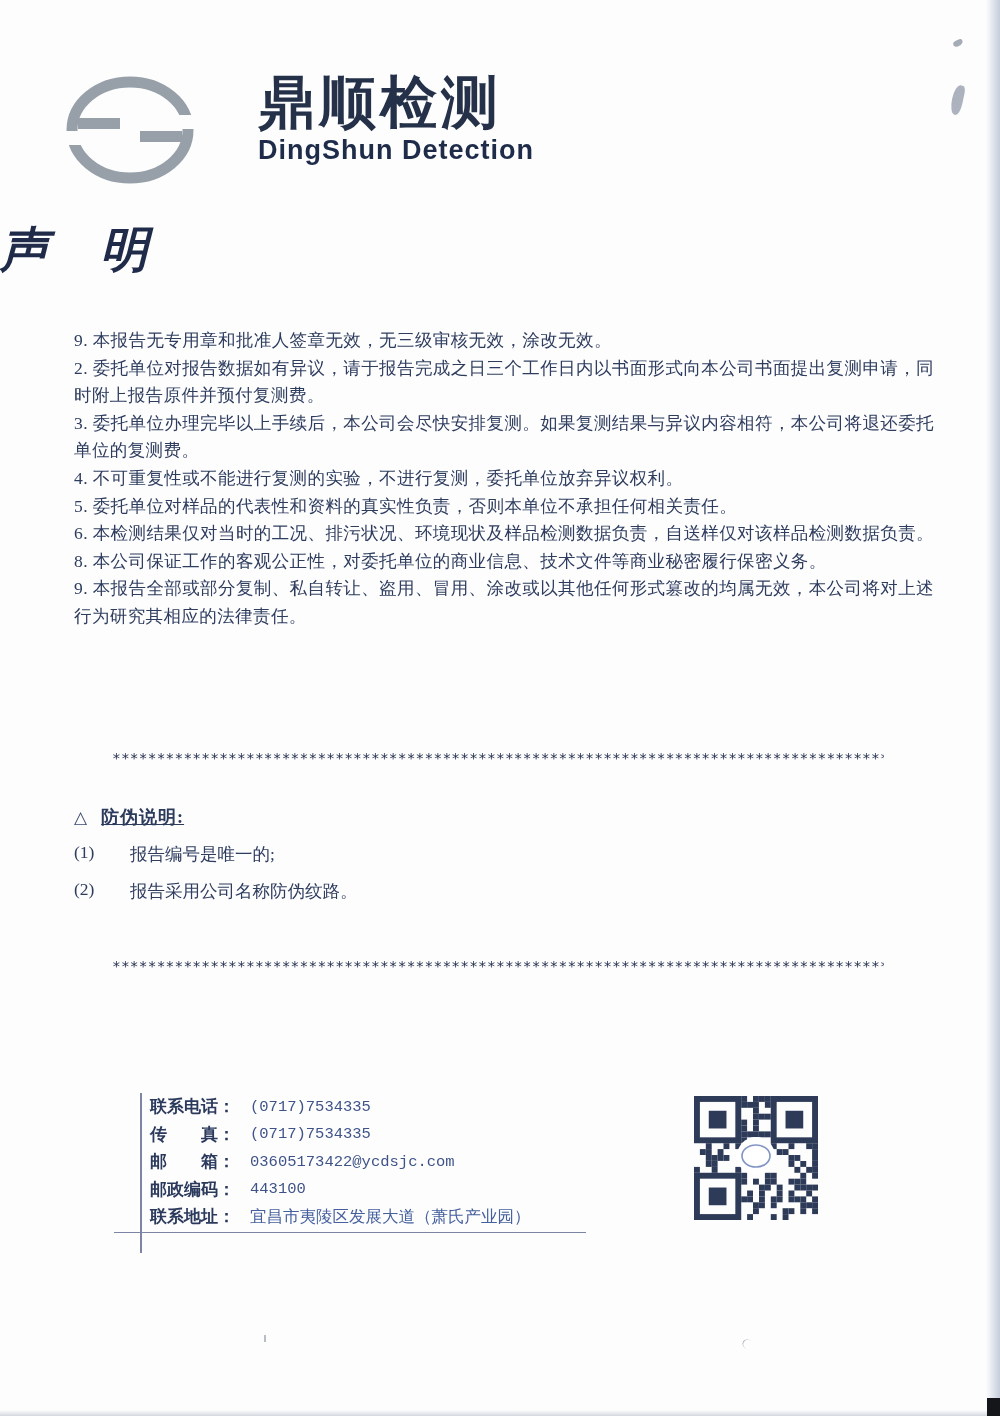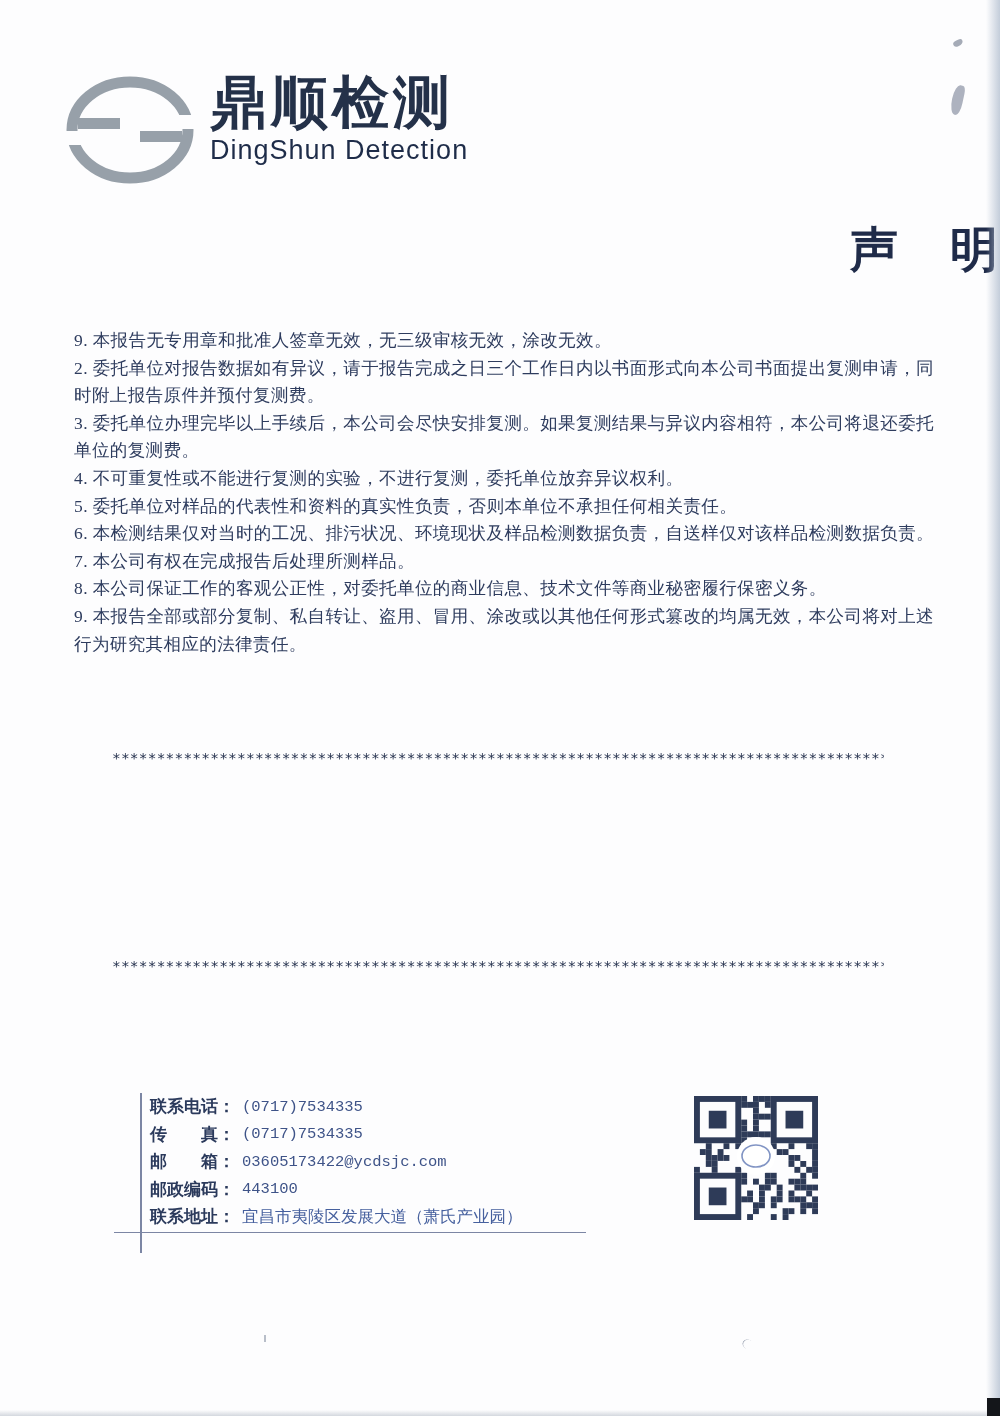--- a/index.html
+++ b/index.html
@@ -4,35 +4,35 @@
 <style>
   * { margin:0; padding:0; box-sizing:border-box; }
   html,body { background:#e9e9e9; }
   .page {
     position:relative; width:1000px; height:1416px; margin:0 auto;
     background:#fdfdfe; overflow:hidden;
     font-family:"Liberation Serif", serif;
     color:#2e3c5e;
   }
   
-  .logo-row { position:absolute; left:66px; top:70px; display:flex; align-items:flex-start; }
+  .logo-row { position:absolute; left:66px; top:70px; display:flex; align-items:flex-start;gap:48px; }
   .logo-mark { width:128px; height:112px; margin-top:6px; }
   .logo-text { margin-left:16px; }
   .logo-cn {
     font-size:57px; font-weight:bold; color:#243149; letter-spacing:4px;
     line-height:64px; font-family:"Liberation Sans", sans-serif;
   }
   .logo-en {
-    font-size:27px; font-weight:normal; color:#1e2c49; letter-spacing:1px;
+    font-size:27px; font-weight:bold; color:#1e2c49; letter-spacing:1px;
     line-height:28px; font-family:"Liberation Sans", sans-serif; margin-top:2px;
   }
   
   .doc-title {
-    position:absolute; top:218px; left:0; width:100%; text-align:right;
-    font-size:48px; font-weight:600; color:#1f2b49; letter-spacing:2px;
+    position:absolute; top:218px; left:0; width:100%; text-align:left;
+    font-size:48px; font-weight:600; color:#1f2b49; letter-spacing:2px;font-style:italic;
   }
   
   .statement { position:absolute; left:74px; top:327px; width:860px; }
   .statement p {
     font-size:17.5px; line-height:27.6px; text-align:justify;
     letter-spacing:0.4px; color:#2e3c5e;
   }
   
   .sep {
     position:absolute; left:112px; width:772px; overflow:hidden; white-space:nowrap;
@@ -43,21 +43,21 @@
   .sep2 { top:958px; }
   
   .antifake { position:absolute; left:74px; top:805px; width:600px; }
   .antifake-head { font-size:18px; color:#2c3a5c; }
   .antifake-head .tri { display:inline-block; margin-right:14px; color:#3b4a6e; font-size:17px; }
   .antifake-head .hd { font-weight:bold; text-decoration:underline; letter-spacing:1px; }
   .antifake-item { margin-top:13px; font-size:17.5px; color:#2e3c5e; display:flex; }
   .antifake-item .num { width:56px; }
   
   .contact { position:absolute; left:150px; top:1093px; width:470px; }
-  .contact-row { display:flex; height:27.5px; align-items:center; }
+  .contact-row { display:flex; height:27.5px; align-items:center;gap:8px; }
   .contact-label {
     font-weight:bold; font-size:17px; color:#2b3a5c; width:92px; letter-spacing:0px;
     font-family:"Liberation Sans", sans-serif;
   }
   .contact-value {
     font-size:15.5px; color:#3e5388;
     font-family:"Liberation Mono", "DejaVu Sans Mono", monospace;
   }
   .contact-value.cjk { font-family:"Liberation Serif", serif; font-size:16.5px; color:#46609e;text-align:right; }
   .vline { position:absolute; left:140px; top:1093px; width:1.5px; height:160px; background:#7c86a4; }
@@ -101,28 +101,40 @@
 
   <div class="doc-title">声　明</div>
 
   <div class="statement">
     <p>9. 本报告无专用章和批准人签章无效，无三级审核无效，涂改无效。</p>
     <p>2. 委托单位对报告数据如有异议，请于报告完成之日三个工作日内以书面形式向本公司书面提出复测申请，同时附上报告原件并预付复测费。</p>
     <p>3. 委托单位办理完毕以上手续后，本公司会尽快安排复测。如果复测结果与异议内容相符，本公司将退还委托单位的复测费。</p>
     <p>4. 不可重复性或不能进行复测的实验，不进行复测，委托单位放弃异议权利。</p>
     <p>5. 委托单位对样品的代表性和资料的真实性负责，否则本单位不承担任何相关责任。</p>
     <p>6. 本检测结果仅对当时的工况、排污状况、环境现状及样品检测数据负责，自送样仅对该样品检测数据负责。</p>
-    <p>7. 本公司有权在完成报告后处理所测样品。</p>
     <p>8. 本公司保证工作的客观公正性，对委托单位的商业信息、技术文件等商业秘密履行保密义务。</p>
     <p>9. 本报告全部或部分复制、私自转让、盗用、冒用、涂改或以其他任何形式篡改的均属无效，本公司将对上述行为研究其相应的法律责任。</p>
   </div>
 
   <div class="sep sep1">************************************************************************************************</div>
   <div class="sep sep2">************************************************************************************************</div>
 
+  <div class="antifake">
+    <div class="antifake-head">
+      <span class="tri">△</span><span class="hd">防伪说明:</span>
+    </div>
+    <div class="antifake-item">
+      <span class="num">(1)</span>
+      <span>报告编号是唯一的;</span>
+    </div>
+    <div class="antifake-item">
+      <span class="num">(2)</span>
+      <span>报告采用公司名称防伪纹路。</span>
+    </div>
+  </div>
 
   <div class="vline"></div>
   <div class="hline"></div>
   <div class="contact">
     <div class="contact-row">
       <span class="contact-label">联系电话：</span>
       <span class="contact-value">(0717)7534335</span>
     </div>
     <div class="contact-row">
       <span class="contact-label">传　　真：</span>

